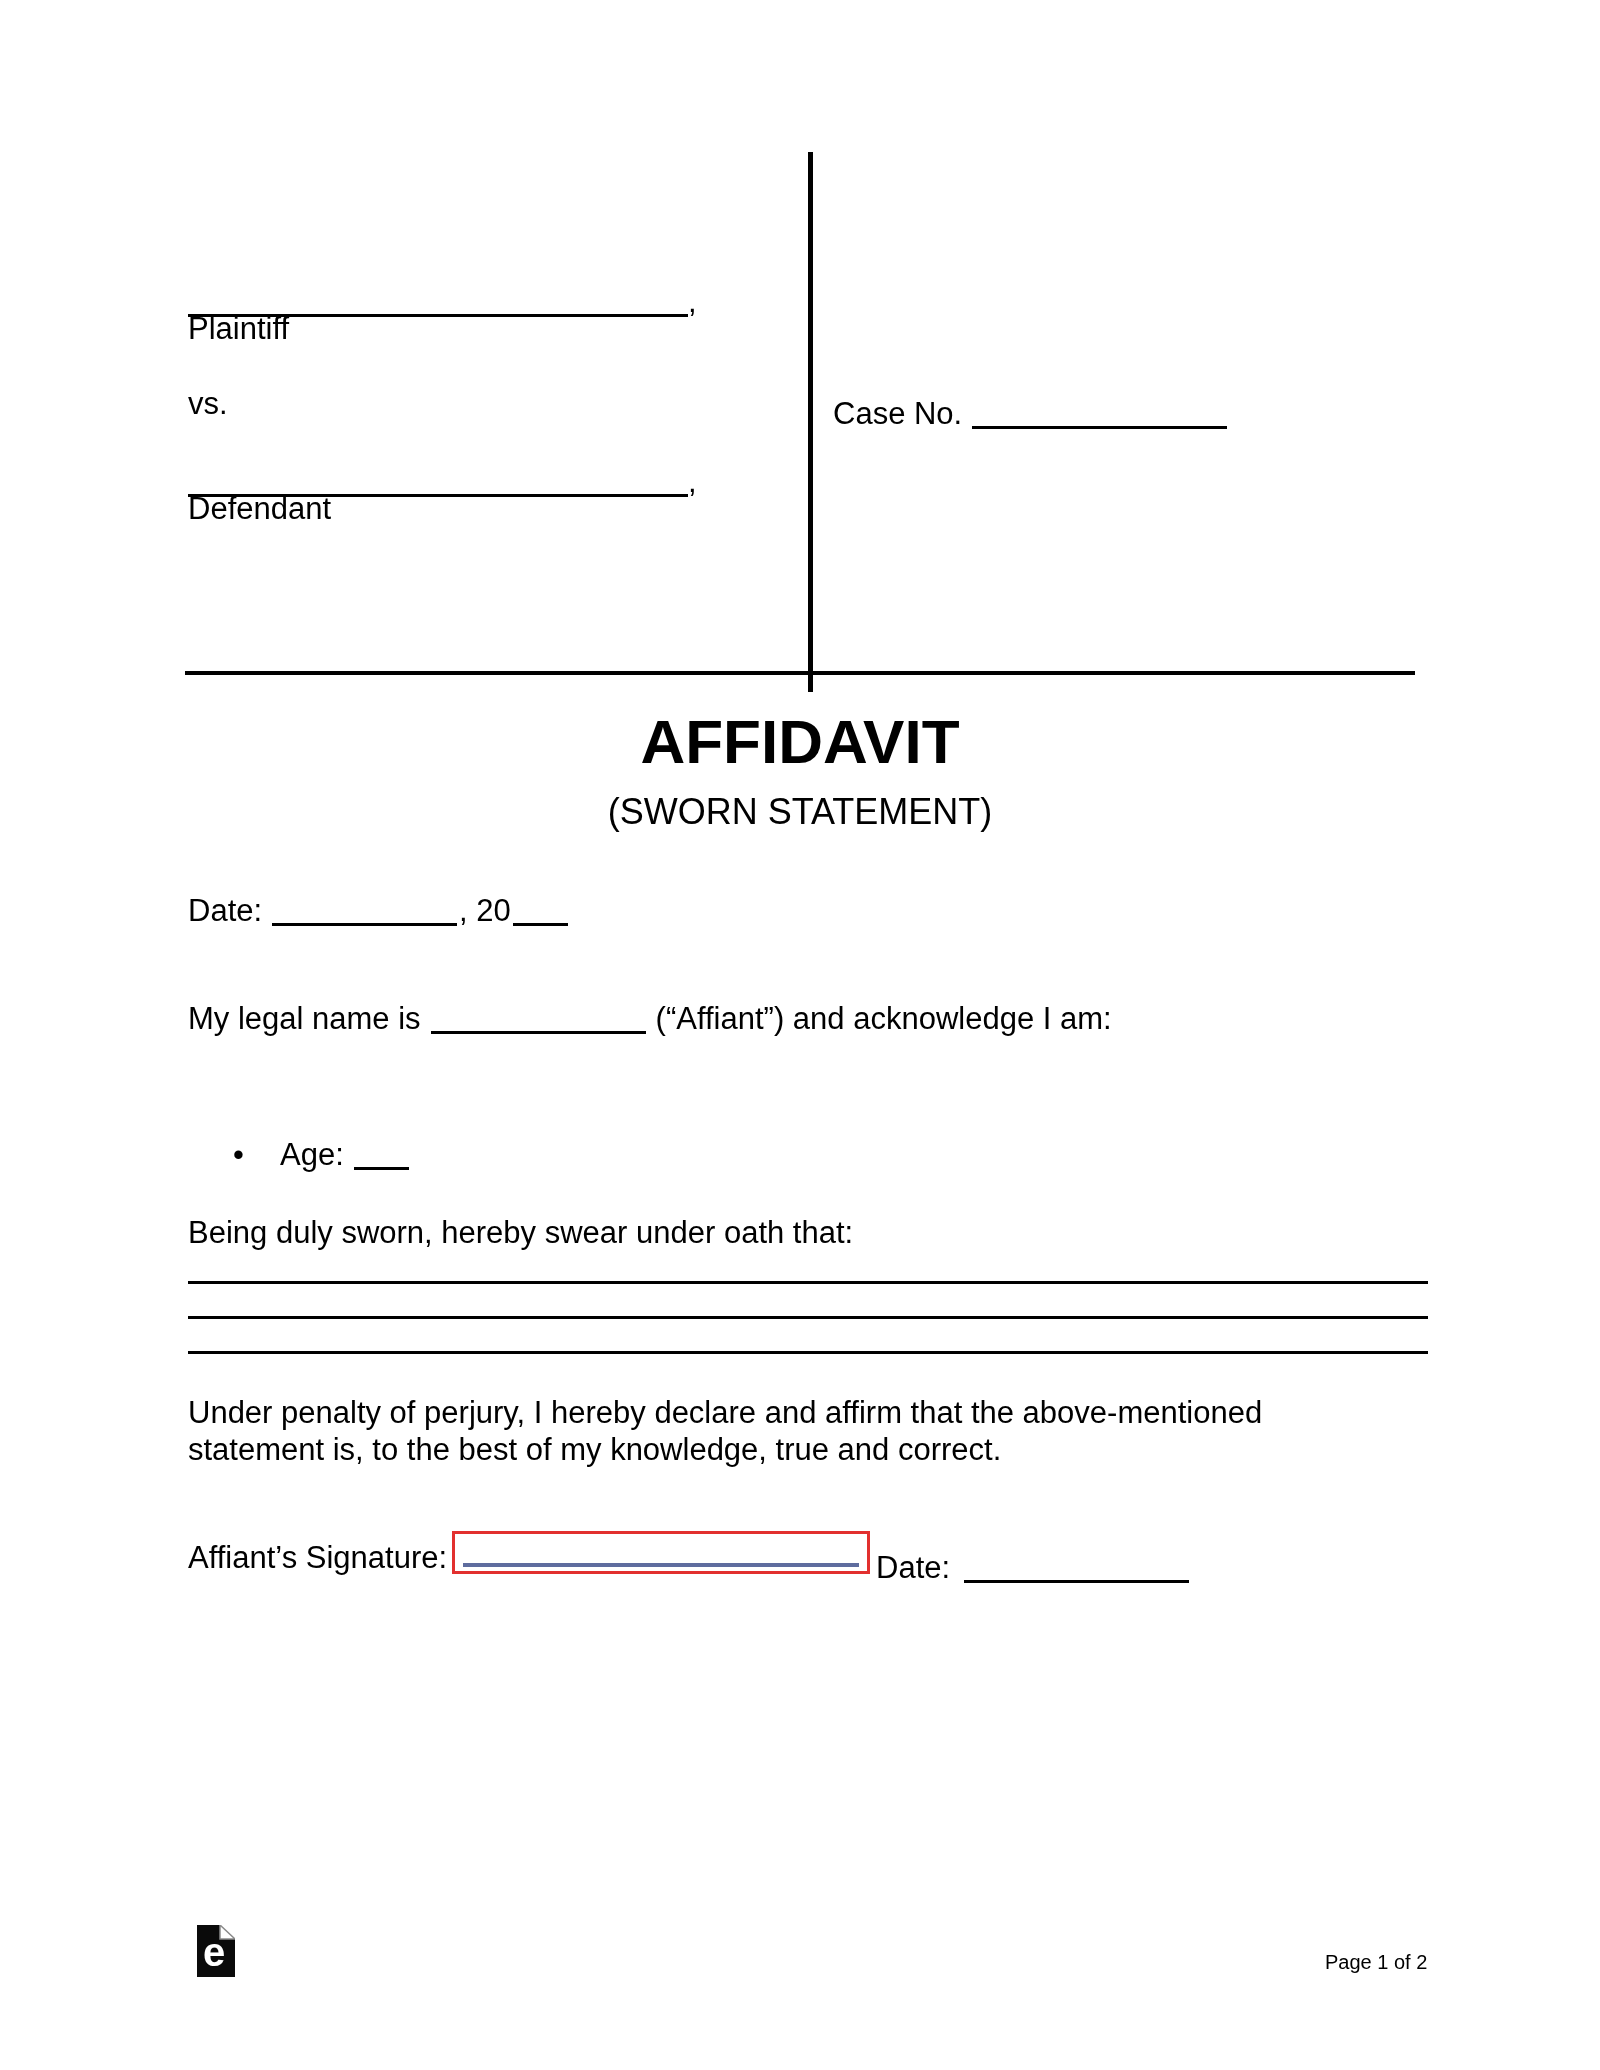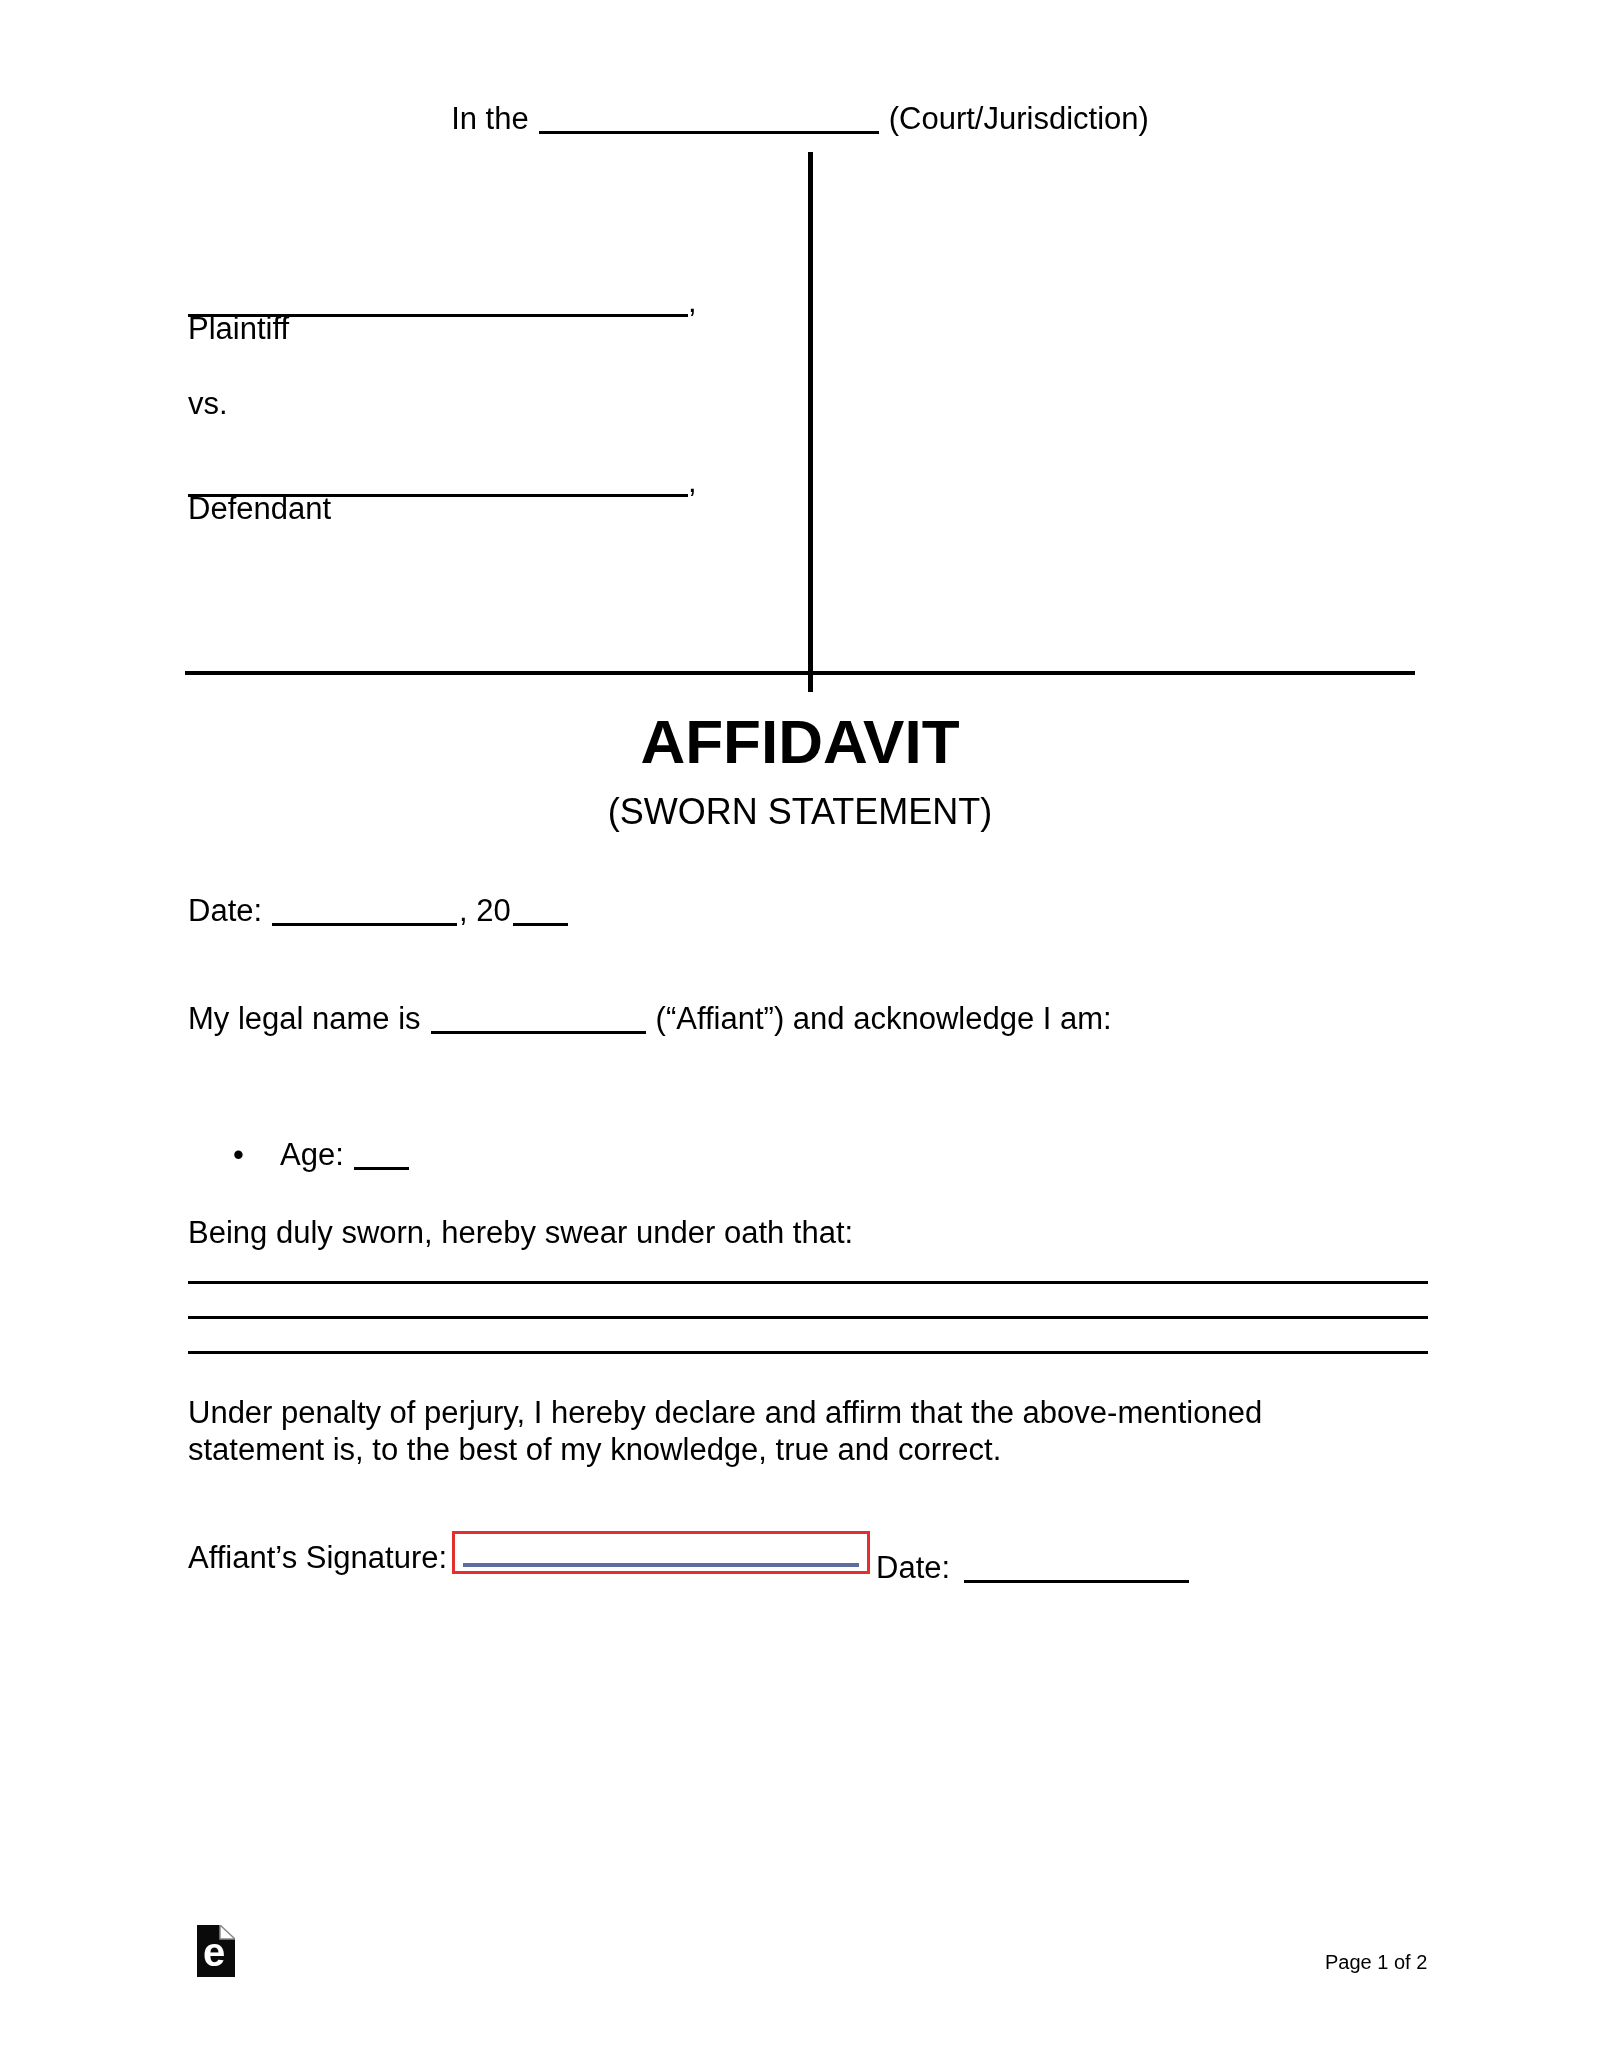--- a/index.html
+++ b/index.html
@@ -42,39 +42,39 @@
     left:8px;right:8px;bottom:4px;height:4px;
     background:#5e6c9e;
   }
   .footer-text{font-size:20px;line-height:32px;}
 </style>
 </head>
 <body>
 
 <div id="page">
 
-  <div class="abs center" style="top:92px;">
-    <span>In the</span><span class="blank ml10" style="width:340px;"></span><span class="ml10">(Court/Jurisdiction)</span>
-  </div>
 
   <div class="vline" style="left:808px;top:152px;width:5px;height:540px;"></div>
   <div class="hline" style="left:185px;top:671px;width:1230px;height:4px;"></div>
 
   <div class="abs" style="left:188px;top:275px;">
     <span class="blank" style="width:500px;"></span><span>,</span>
   </div>
   <div class="abs" style="left:188px;top:312px;">Plaintiff</div>
 
   <div class="abs" style="left:188px;top:387px;">vs.</div>
 
   <div class="abs" style="left:188px;top:455px;">
     <span class="blank" style="width:500px;"></span><span>,</span>
   </div>
   <div class="abs" style="left:188px;top:492px;">Defendant</div>
 
+  <div class="abs" style="left:833px;top:387px;">
+    <span>Case No.</span><span class="blank ml10" style="width:255px;"></span>
+  </div>
 
   <div class="abs center title" style="top:718px;">AFFIDAVIT</div>
   <div class="abs center subtitle" style="top:770px;">(SWORN STATEMENT)</div>
 
   <div class="abs" style="left:188px;top:884px;">
     <span>Date:</span><span class="blank ml10" style="width:185px;"></span><span class="ml2">, 20</span><span class="blank ml2" style="width:55px;"></span>
   </div>
 
   <div class="abs" style="left:188px;top:992px;">
     <span>My legal name is</span><span class="blank ml10" style="width:215px;"></span><span class="ml10">(“Affiant”) and acknowledge I am:</span>

